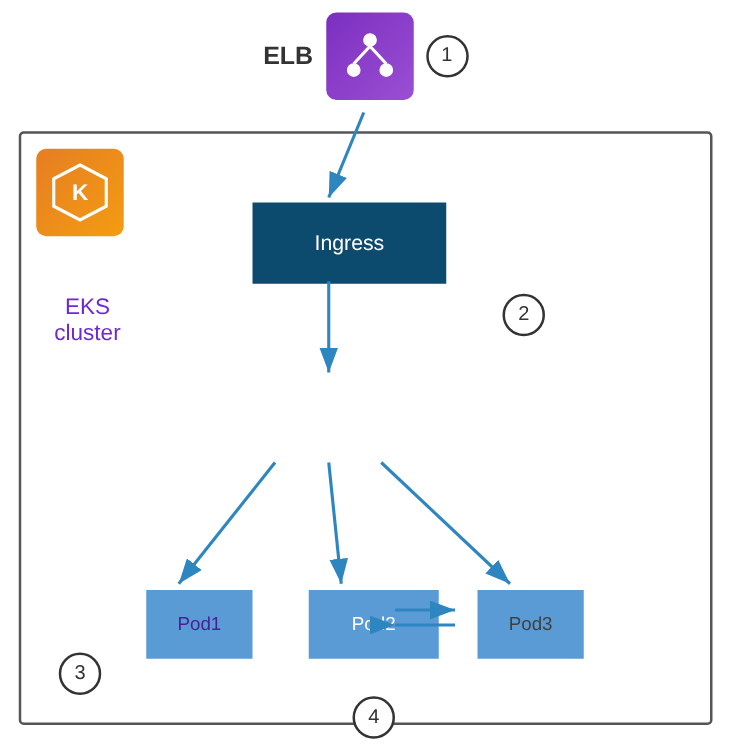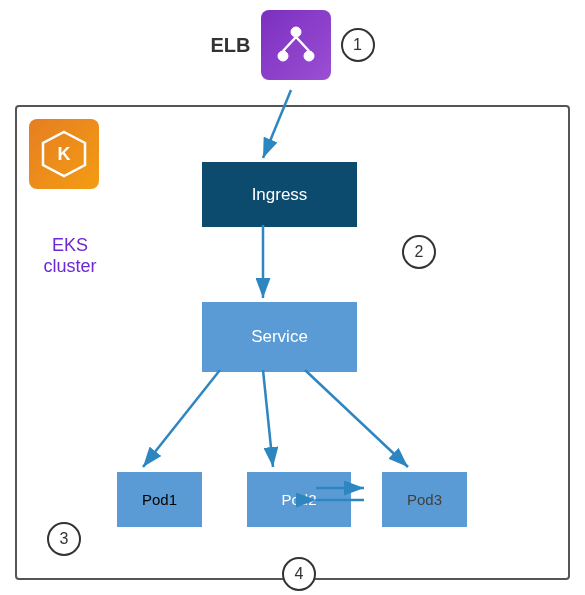--- a/index.html
+++ b/index.html
@@ -110,21 +110,21 @@
     #pod1-box {
       position: absolute;
       top: 365px;
       left: 100px;
       width: 85px;
       height: 55px;
       background: #5b9bd5;
       display: flex;
       align-items: center;
       justify-content: center;
-      color: #000000;
+      color: #4c1d95;
       font-size: 15px;
     }
 
     #pod2-box {
       position: absolute;
       top: 365px;
       left: 230px;
       width: 104px;
       height: 55px;
       background: #5b9bd5;
@@ -204,23 +204,20 @@
       <polygon points="25,3 46,14 46,36 25,47 4,36 4,14" fill="none" stroke="white" stroke-width="2.5"></polygon>
       <text x="25" y="31" text-anchor="middle" fill="white" font-size="18" font-weight="bold" font-family="Arial">K</text>
     </svg>
   </div>
   <div id="eks-label">EKS cluster</div>
 
   <div id="ingress-box">
     <span>Ingress</span>
   </div>
 
-  <div id="service-box">
-    <span>Service</span>
-  </div>
 
   <div id="pod1-box">
     <span>Pod1</span>
   </div>
 
   <div id="pod2-box">
     <span>Pod2</span>
   </div>
 
   <div id="pod3-box">

